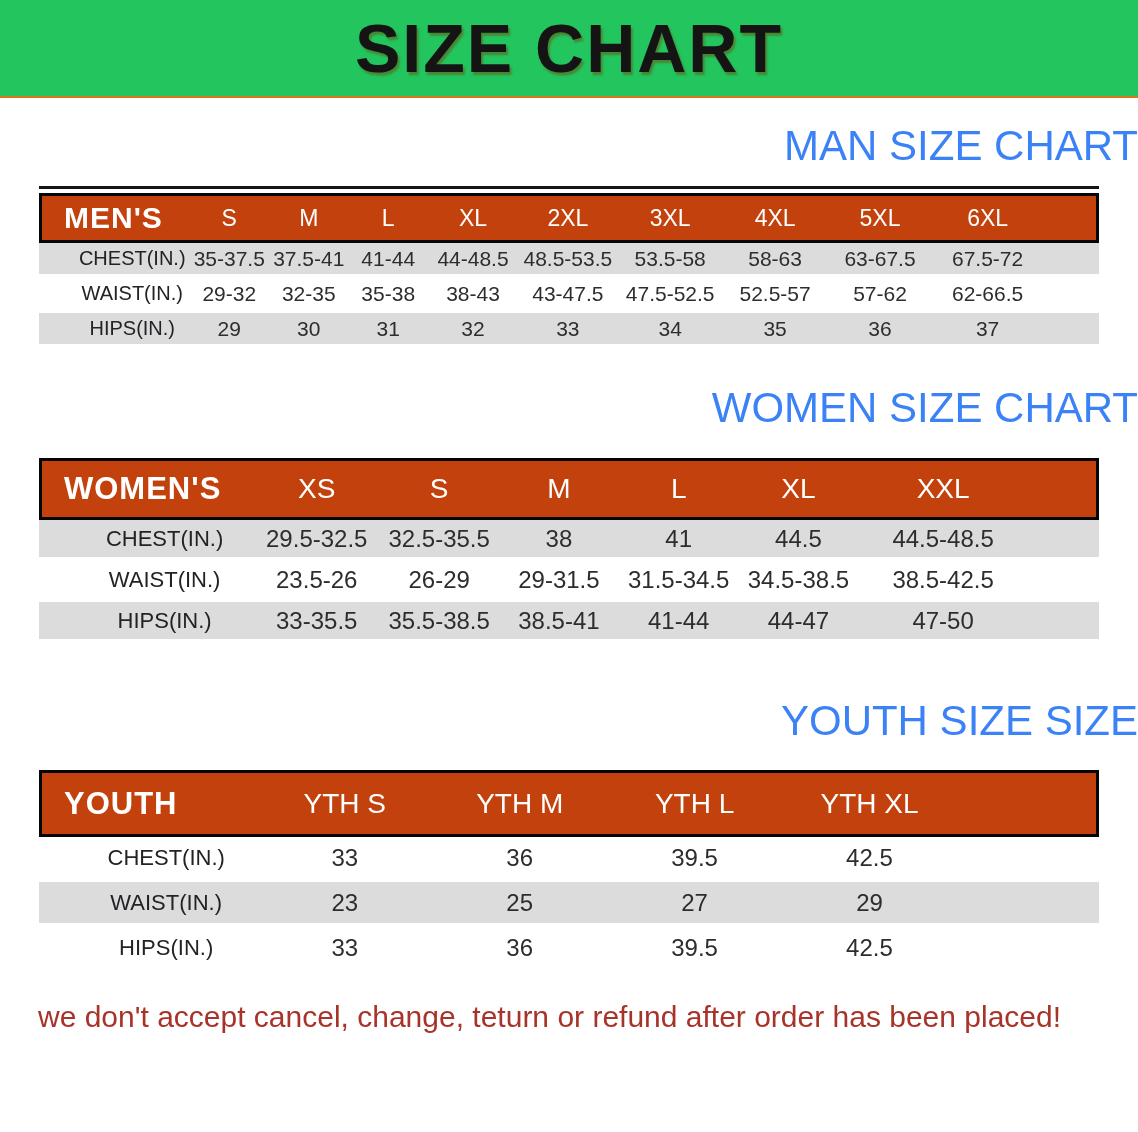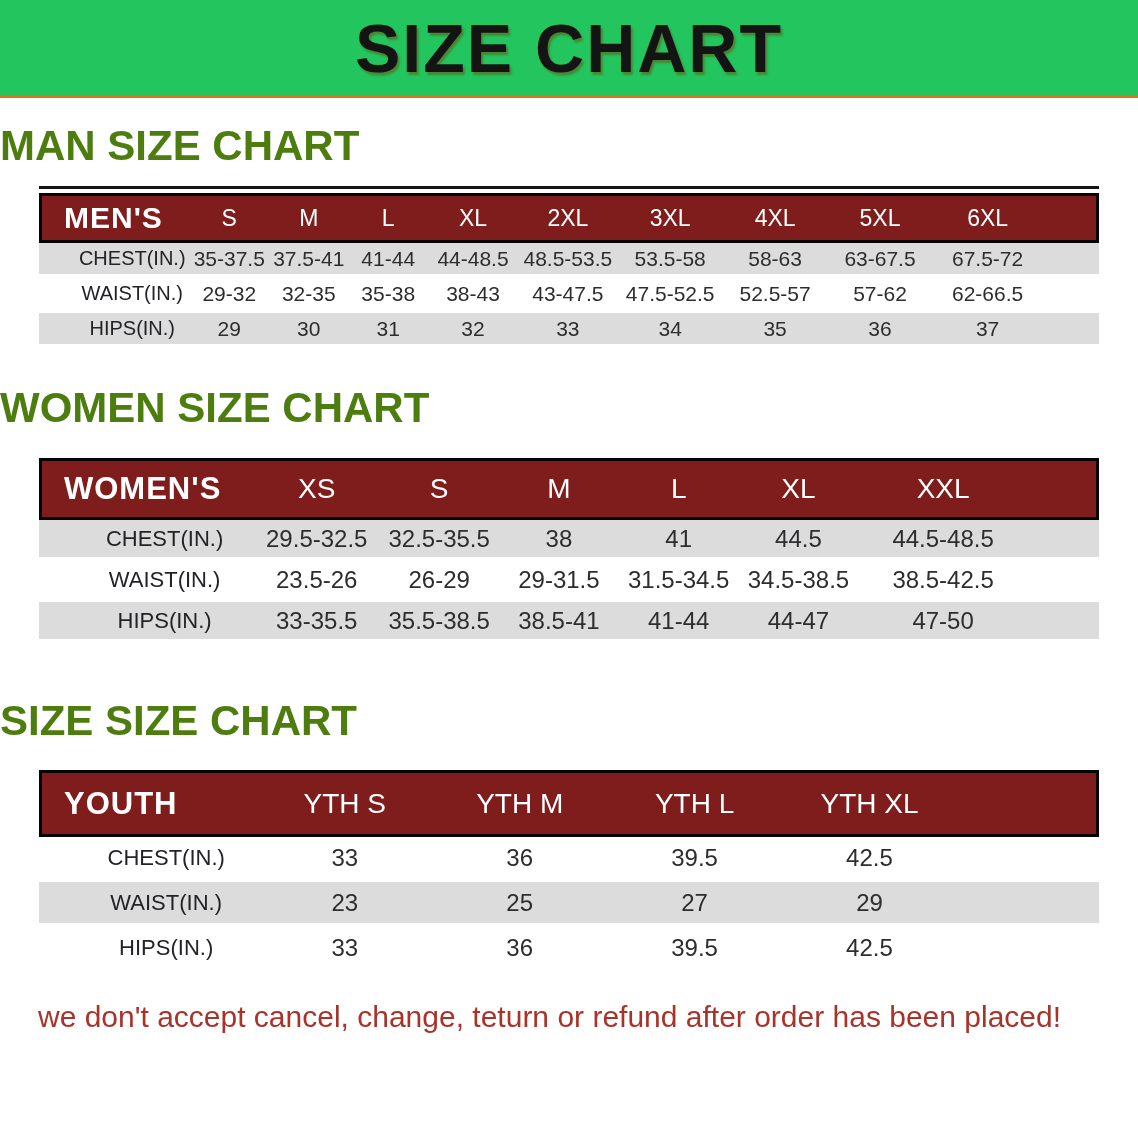--- a/index.html
+++ b/index.html
@@ -12,33 +12,33 @@
     width:100%;height:98px;background:#22c55e;
     display:flex;align-items:center;justify-content:center;
     border-bottom:2px solid #d97714;box-sizing:border-box;
   }
   .banner-title{
     font-size:68px;font-weight:800;color:#141414;
     letter-spacing:2px;line-height:1;
     text-shadow:2px 3px 2px rgba(120,60,0,0.45);
   }
   .section-heading{
-    text-align:left;font-weight:700;color:#4d7c0f;
+    text-align:right;font-weight:400;color:#3b82f6;
     font-size:42px;letter-spacing:0px;line-height:1.05;
   }
   .heading-man{margin:26px 0 18px 0;}
   .heading-women{margin:38px 0 28px 0;}
   .heading-youth{margin:56px 0 27px 0;}
   .rule{width:1060px;margin:0 auto 4px auto;height:3px;background:#151515;}
   table.size-table{
     width:1060px;margin:0 auto;border-collapse:separate;border-spacing:0;
     table-layout:fixed;
   }
   table.size-table th{
-    background:#7f1d1d;color:#ffffff;vertical-align:middle;
+    background:#c2410c;color:#ffffff;vertical-align:middle;
     border-top:3px solid #050505;border-bottom:3px solid #050505;
     font-weight:400;text-align:center;padding:0;
   }
   table.size-table th.rowhead{
     text-align:left;padding-left:22px;font-weight:800;letter-spacing:1px;
   }
   table.size-table th:first-child{border-left:3px solid #050505;}
   table.size-table th:last-child{border-right:3px solid #050505;}
   table.size-table td{
     text-align:center;vertical-align:middle;color:#2d2d2f;
@@ -200,21 +200,21 @@
         <td>35.5-38.5</td>
         <td>38.5-41</td>
         <td>41-44</td>
         <td>44-47</td>
         <td>47-50</td>
         <td class="filler"></td>
       </tr>
     </tbody>
   </table>
 
-<h2 class="section-heading heading-youth">SIZE SIZE CHART</h2>
+<h2 class="section-heading heading-youth">YOUTH SIZE SIZE</h2>
 <table class="size-table youth">
   <colgroup>
     <col style="width:20.6%">
       <col style="width:16.5%">
       <col style="width:16.5%">
     <col style="width:16.5%">
       <col style="width:16.5%">
       <col style="width:13.4%">
   </colgroup>
 <thead>

